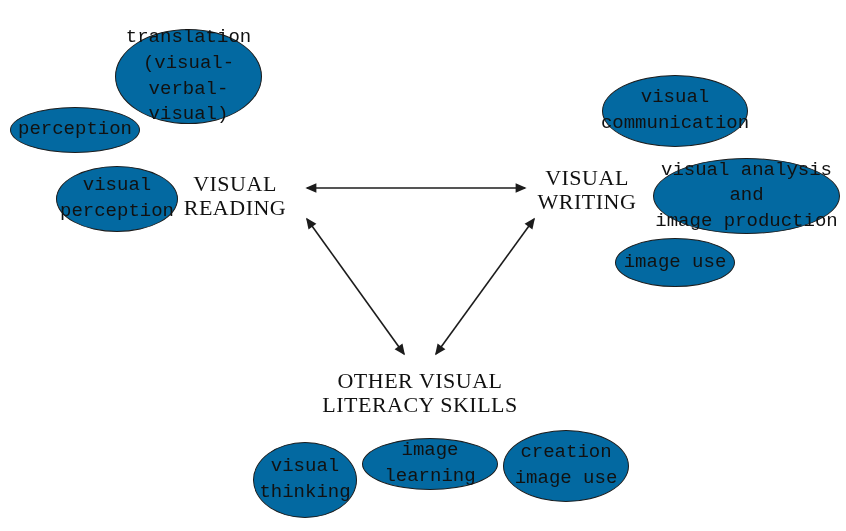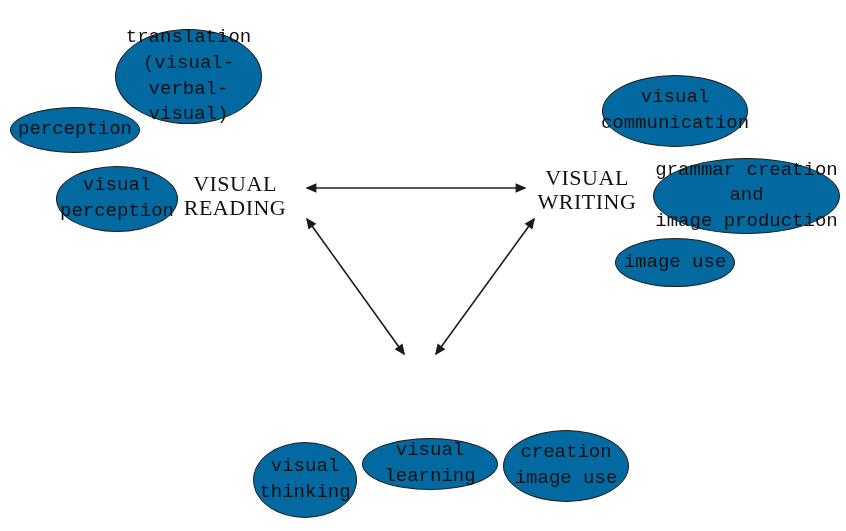--- a/index.html
+++ b/index.html
@@ -76,33 +76,35 @@
     </defs>
     <line x1="307" y1="188" x2="525" y2="188" stroke="#1c1c1c" stroke-width="1.6" marker-start="url(#ah)" marker-end="url(#ah)"></line>
     <line x1="307" y1="219" x2="404" y2="354" stroke="#1c1c1c" stroke-width="1.6" marker-start="url(#ah)" marker-end="url(#ah)"></line>
     <line x1="534" y1="219" x2="436" y2="354" stroke="#1c1c1c" stroke-width="1.6" marker-start="url(#ah)" marker-end="url(#ah)"></line>
   </svg>
 
   <div class="node n-reading">VISUAL
 READING</div>
   <div class="node n-writing">VISUAL
 WRITING</div>
+  <div class="node n-other">OTHER VISUAL
+LITERACY SKILLS</div>
 
   <div class="bubble b-translation">translation
 (visual-verbal-
 visual)</div>
   <div class="bubble b-evaluation">perception</div>
   <div class="bubble b-perception">visual
 perception</div>
 
   <div class="bubble b-communication">visual
 communication</div>
-  <div class="bubble b-creation">grammar creation and
+  <div class="bubble b-creation">visual analysis and
 image production</div>
   <div class="bubble b-imageuse">image use</div>
 
   <div class="bubble b-thinking">visual
 thinking</div>
-  <div class="bubble b-learning">visual learning</div>
+  <div class="bubble b-learning">image learning</div>
   <div class="bubble b-applied">creation
 image use</div>
 
 </div>
 
 </body></html>

